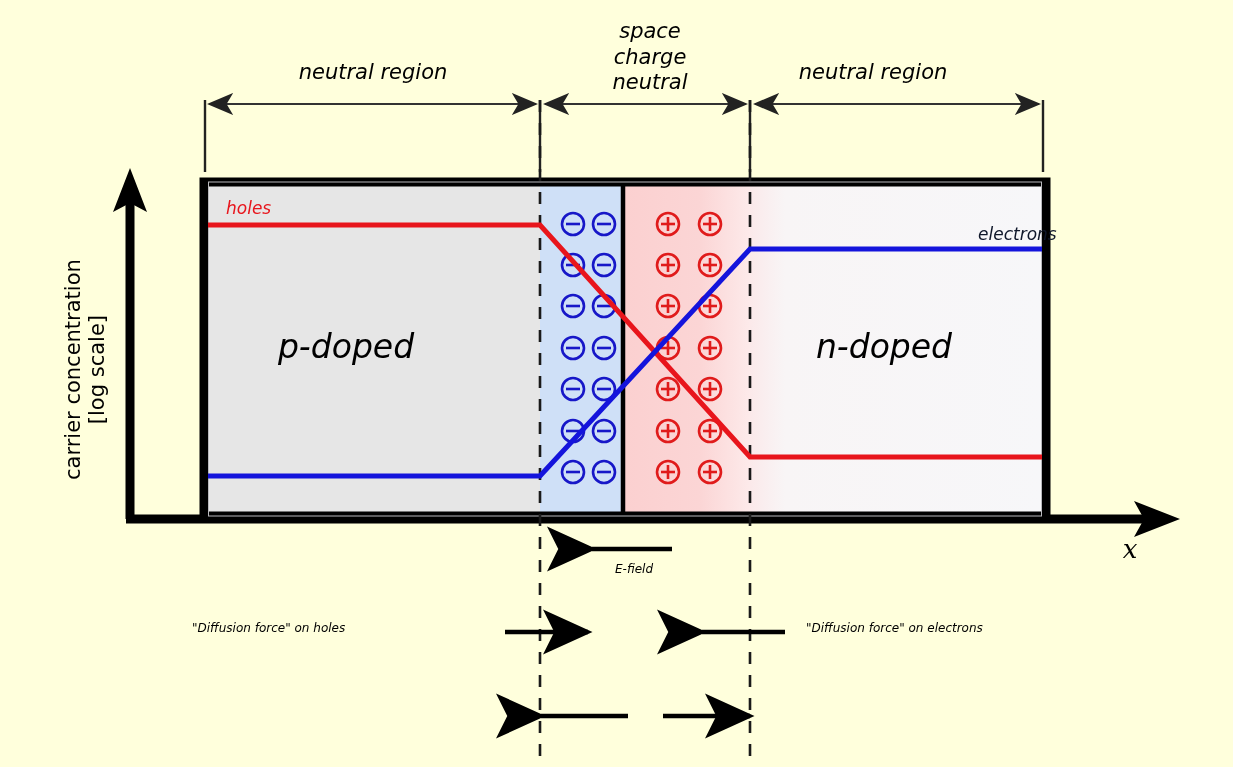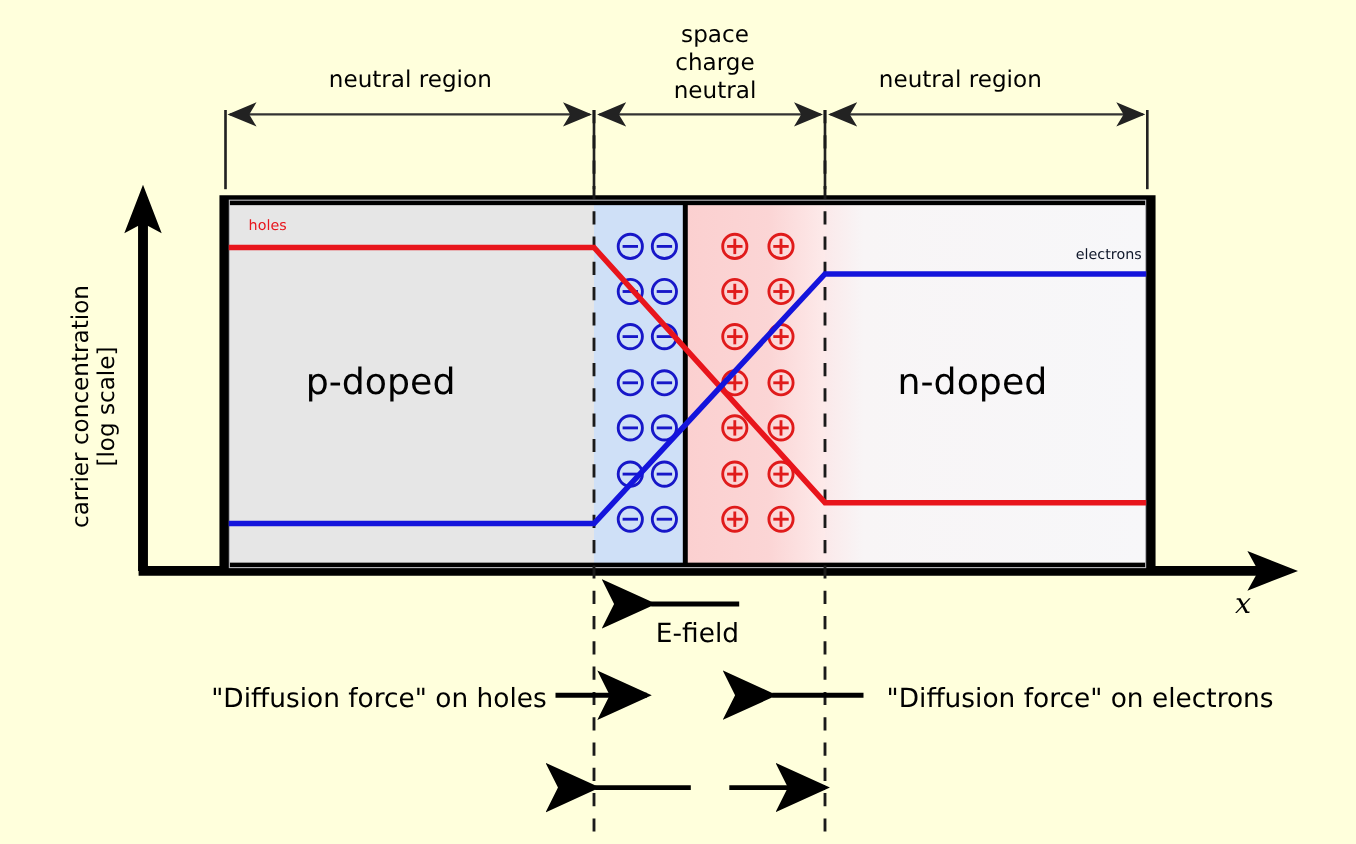--- a/index.html
+++ b/index.html
@@ -5,26 +5,26 @@
   html,body{margin:0;padding:0;}
   body{
     width:1233px;height:767px;
     background:#ffffdc;
     font-family:"DejaVu Sans","Liberation Sans",sans-serif;
     overflow:hidden;
     position:relative;
   }
   #stage{position:absolute;left:0;top:0;width:1233px;height:767px;}
   svg{position:absolute;left:0;top:0;}
-  .lbl{position:absolute;color:#000;white-space:nowrap;}
+  .lbl{position:absolute;color:#000;white-space:nowrap;font-style:italic;}
   .lbl-center{transform:translateX(-50%);}
   .region-hdr{font-size:21px;}
   .region-name{font-size:33px;}
-  .carrier-lbl{font-size:13px;}
-  .force-lbl{font-size:24px;}
+  .carrier-lbl{font-size:17px;}
+  .force-lbl{font-size:12px;}
   .axis-lbl{
     font-family:"DejaVu Serif","Liberation Serif",serif;
     font-style:italic;font-size:26px;
   }
   #ylabel{
     position:absolute;
     transform-origin:0 0;
     transform:rotate(-90deg);
     font-size:21px;
     text-align:center;

